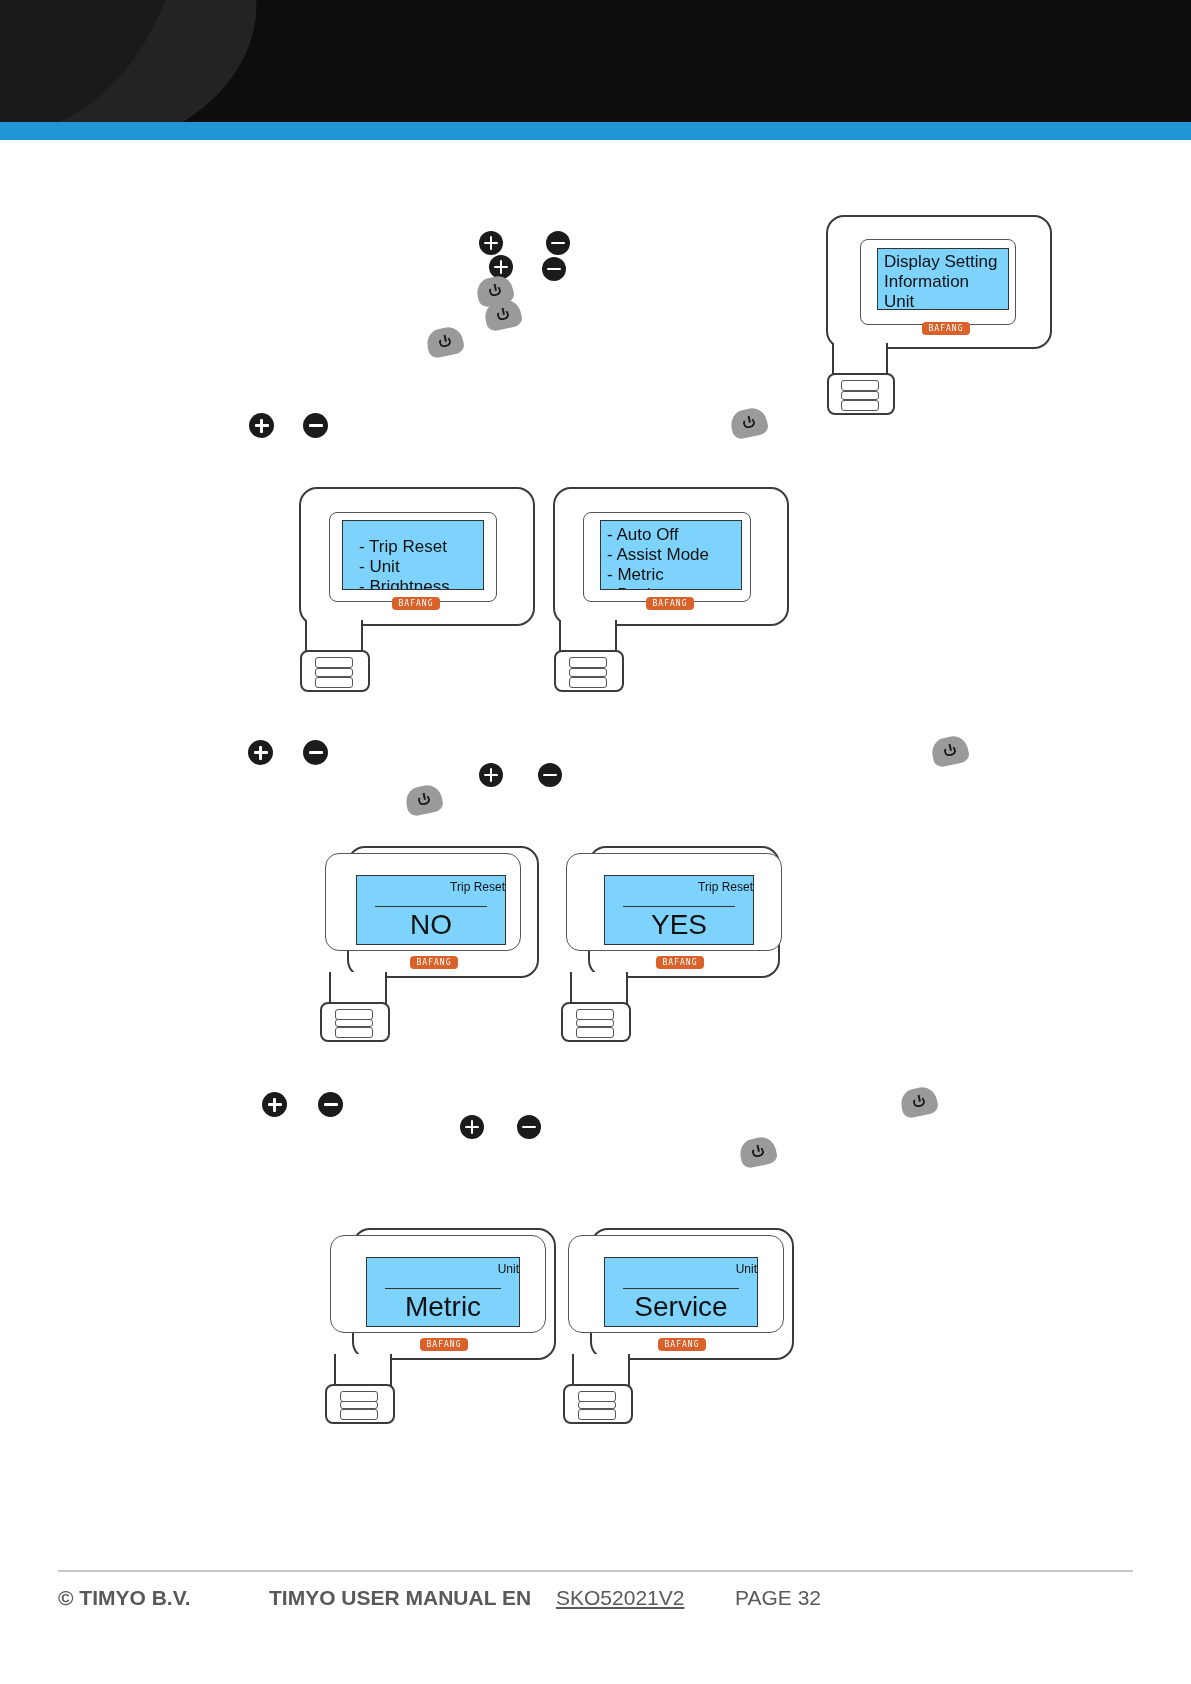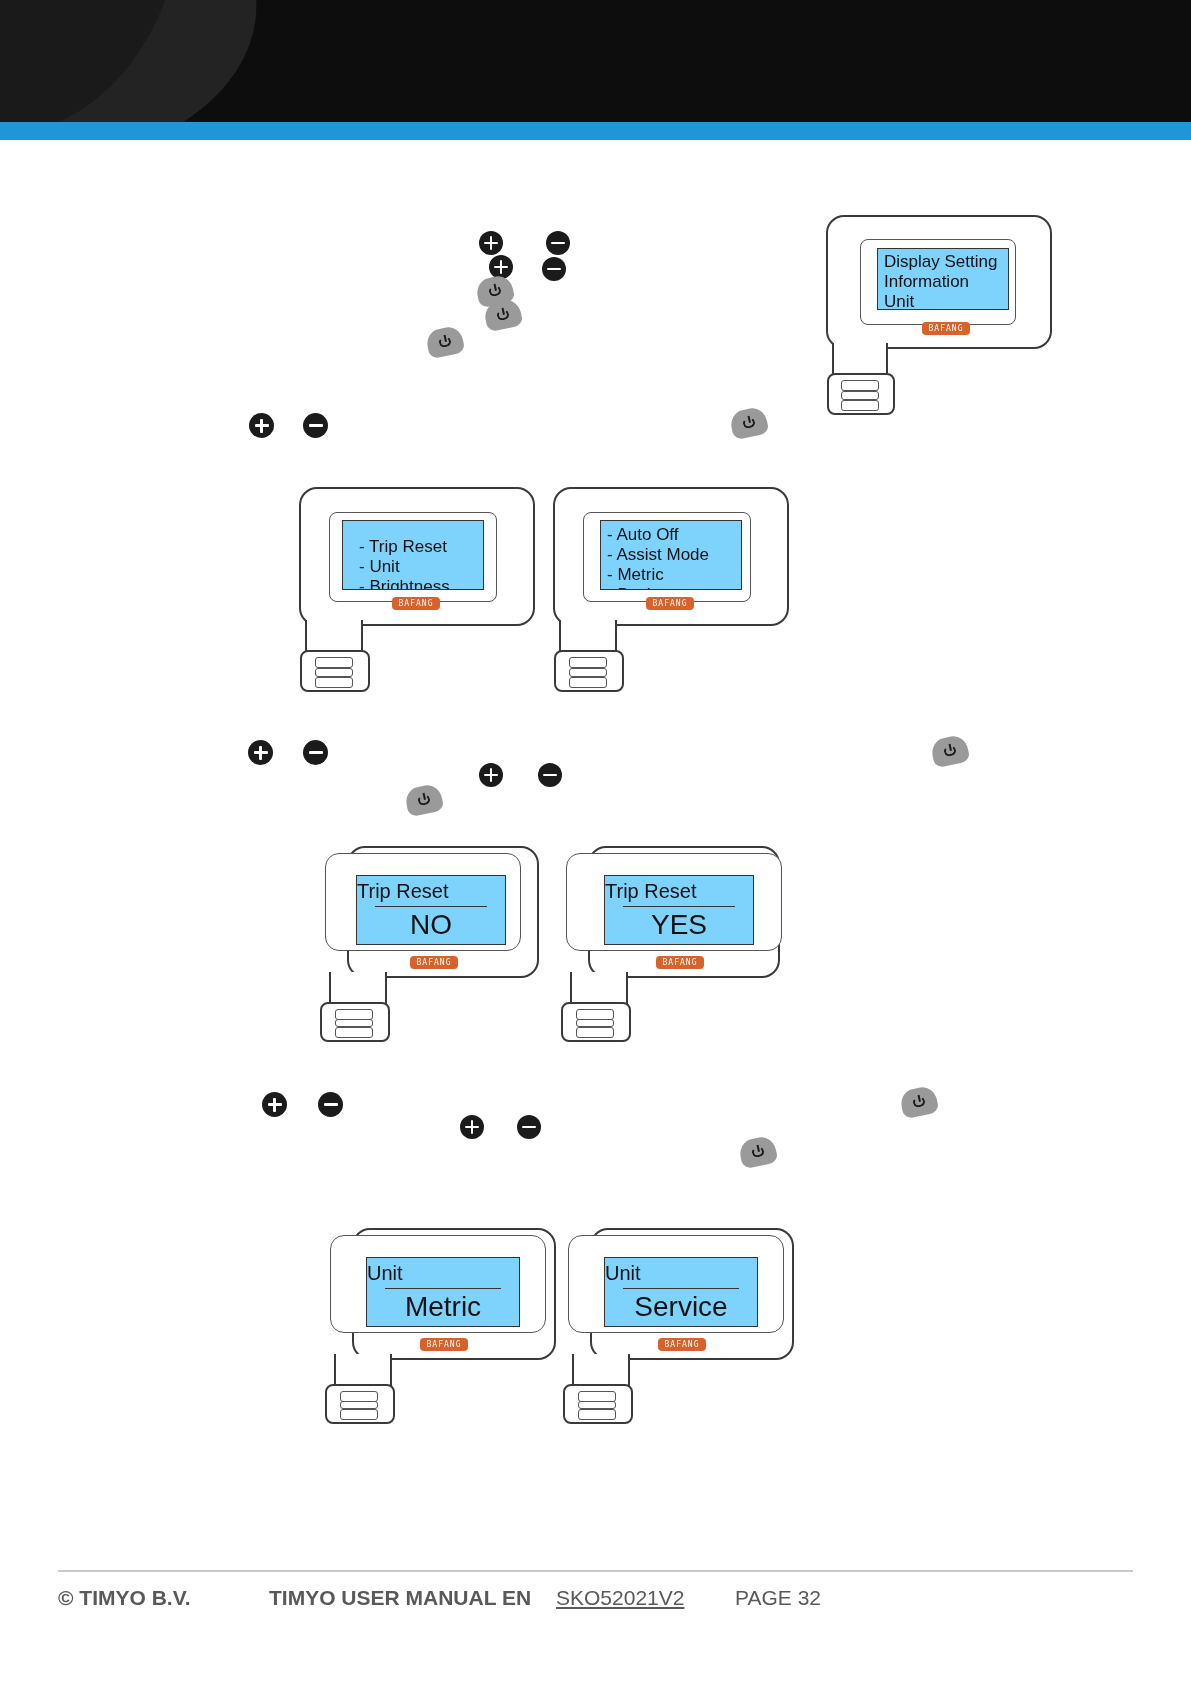--- a/index.html
+++ b/index.html
@@ -84,21 +84,21 @@
     position:absolute;border:2px solid #3a3a3a;border-top:none;background:#ffffff;
   }
   .dev-pad{
     position:absolute;border:2px solid #3a3a3a;border-radius:8px;background:#ffffff;
   }
   .dev-pad .btn{position:absolute;border:1.5px solid #555;border-radius:3px;background:#fff;}
 
   .menu-list{position:absolute;font-size:17px;line-height:20px;color:#111;}
   .menu-list div{white-space:nowrap;}
 
-  .scr-title{position:absolute;width:100%;text-align:left;font-size:20px;color:#111;}
+  .scr-title{position:absolute;width:100%;text-align:right;font-size:12px;color:#111;}
   .scr-rule{position:absolute;height:1px;background:#333;}
   .scr-value{position:absolute;width:100%;text-align:center;font-size:28px;color:#111;}
 </style>
 </head>
 <body>
 
 <div class="header">
   <div class="swoosh"></div>
   <div class="swoosh2"></div>
 </div>

